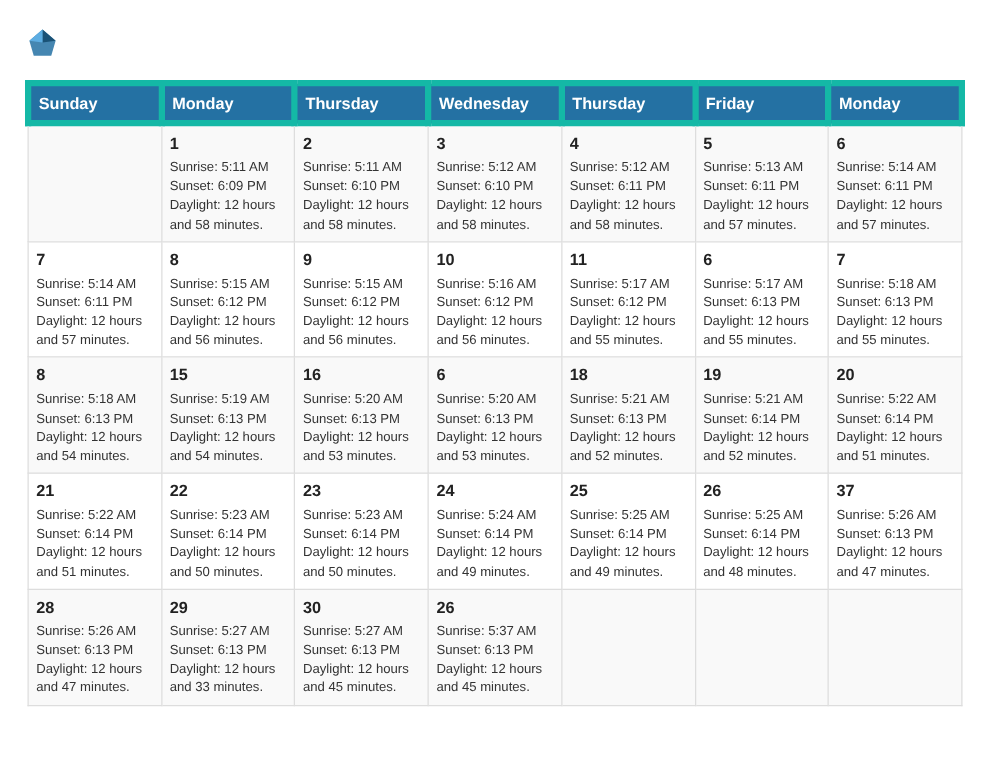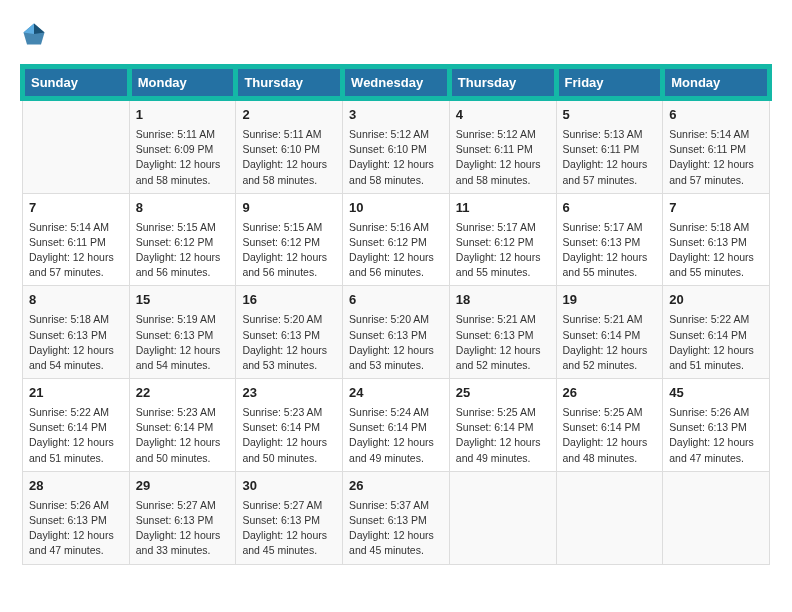--- a/index.html
+++ b/index.html
@@ -300,21 +300,21 @@
           <div class="cell-text">and 49 minutes.</div>
         </td>
         <td>
           <span class="day-num">26</span>
           <div class="cell-text">Sunrise: 5:25 AM</div>
           <div class="cell-text">Sunset: 6:14 PM</div>
           <div class="cell-text">Daylight: 12 hours</div>
           <div class="cell-text">and 48 minutes.</div>
         </td>
         <td>
-          <span class="day-num">45</span>
+          <span class="day-num">37</span>
           <div class="cell-text">Sunrise: 5:26 AM</div>
           <div class="cell-text">Sunset: 6:13 PM</div>
           <div class="cell-text">Daylight: 12 hours</div>
           <div class="cell-text">and 47 minutes.</div>
         </td>
       </tr>
       <tr>
         <td>
           <span class="day-num">28</span>
           <div class="cell-text">Sunrise: 5:26 AM</div>

